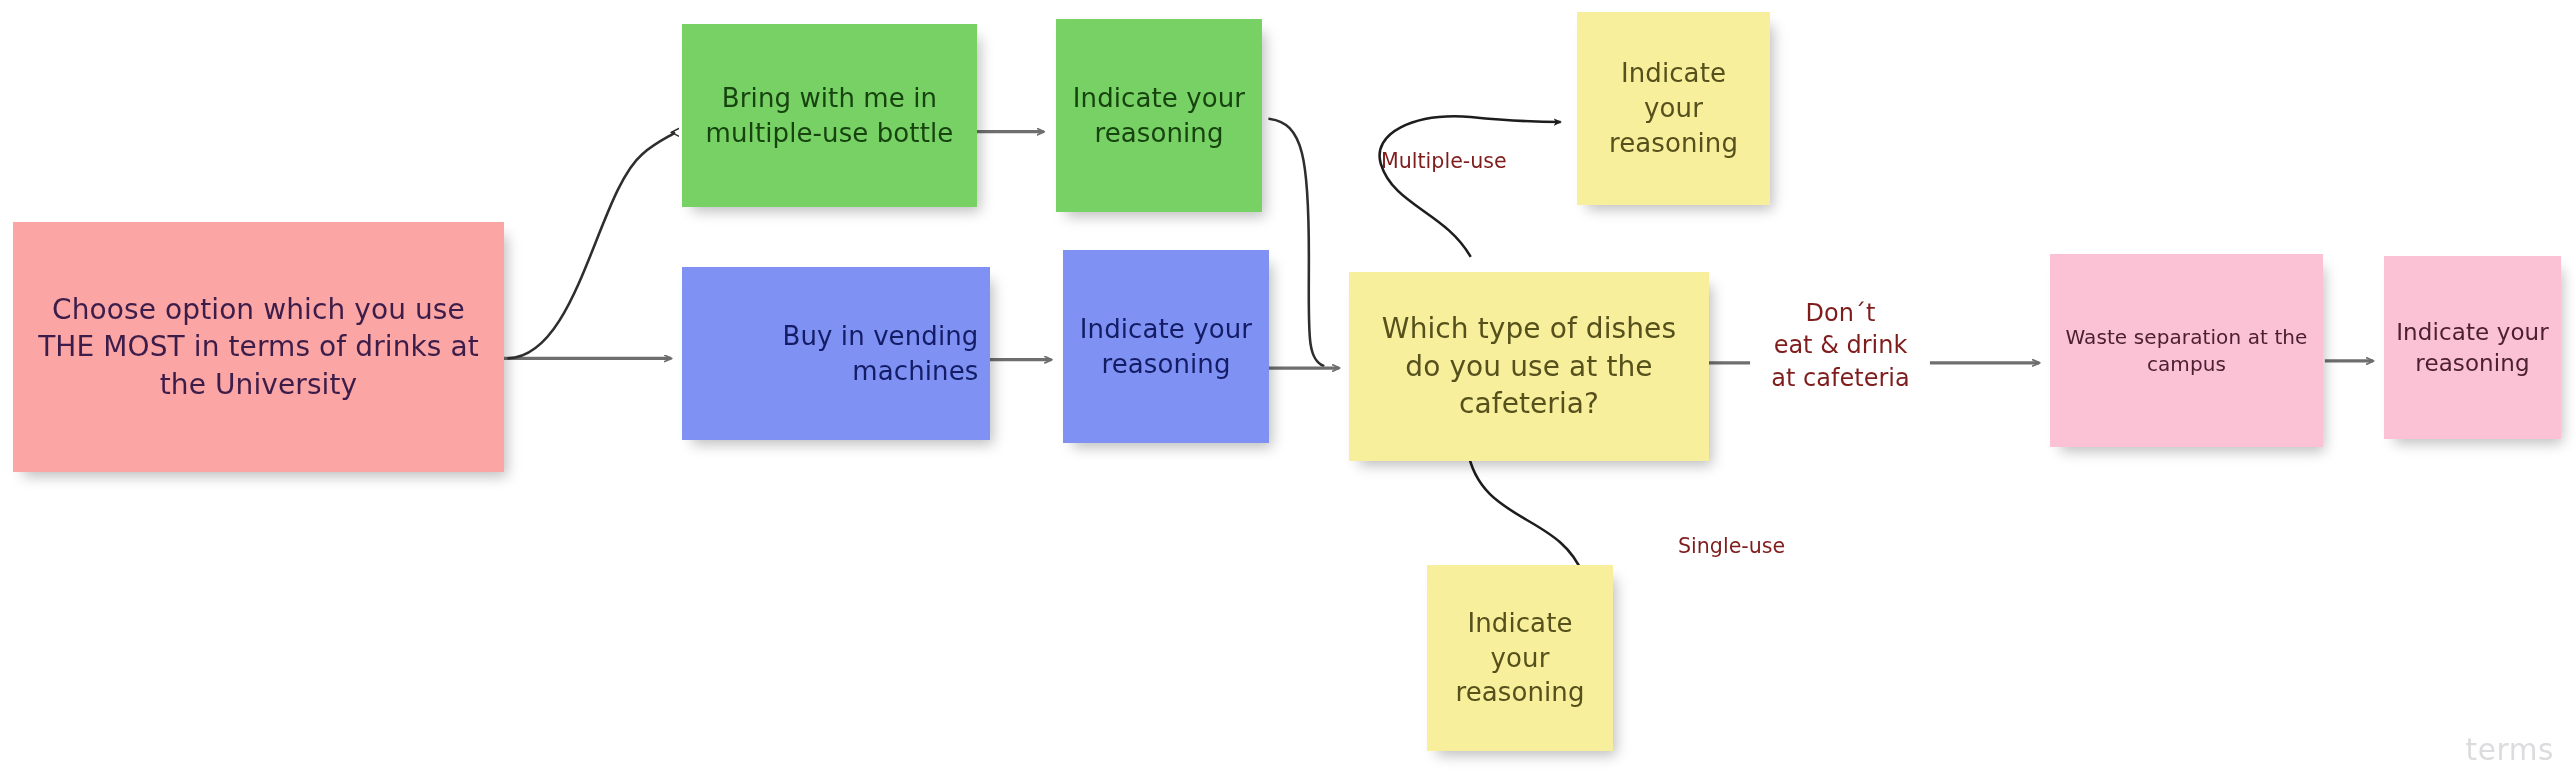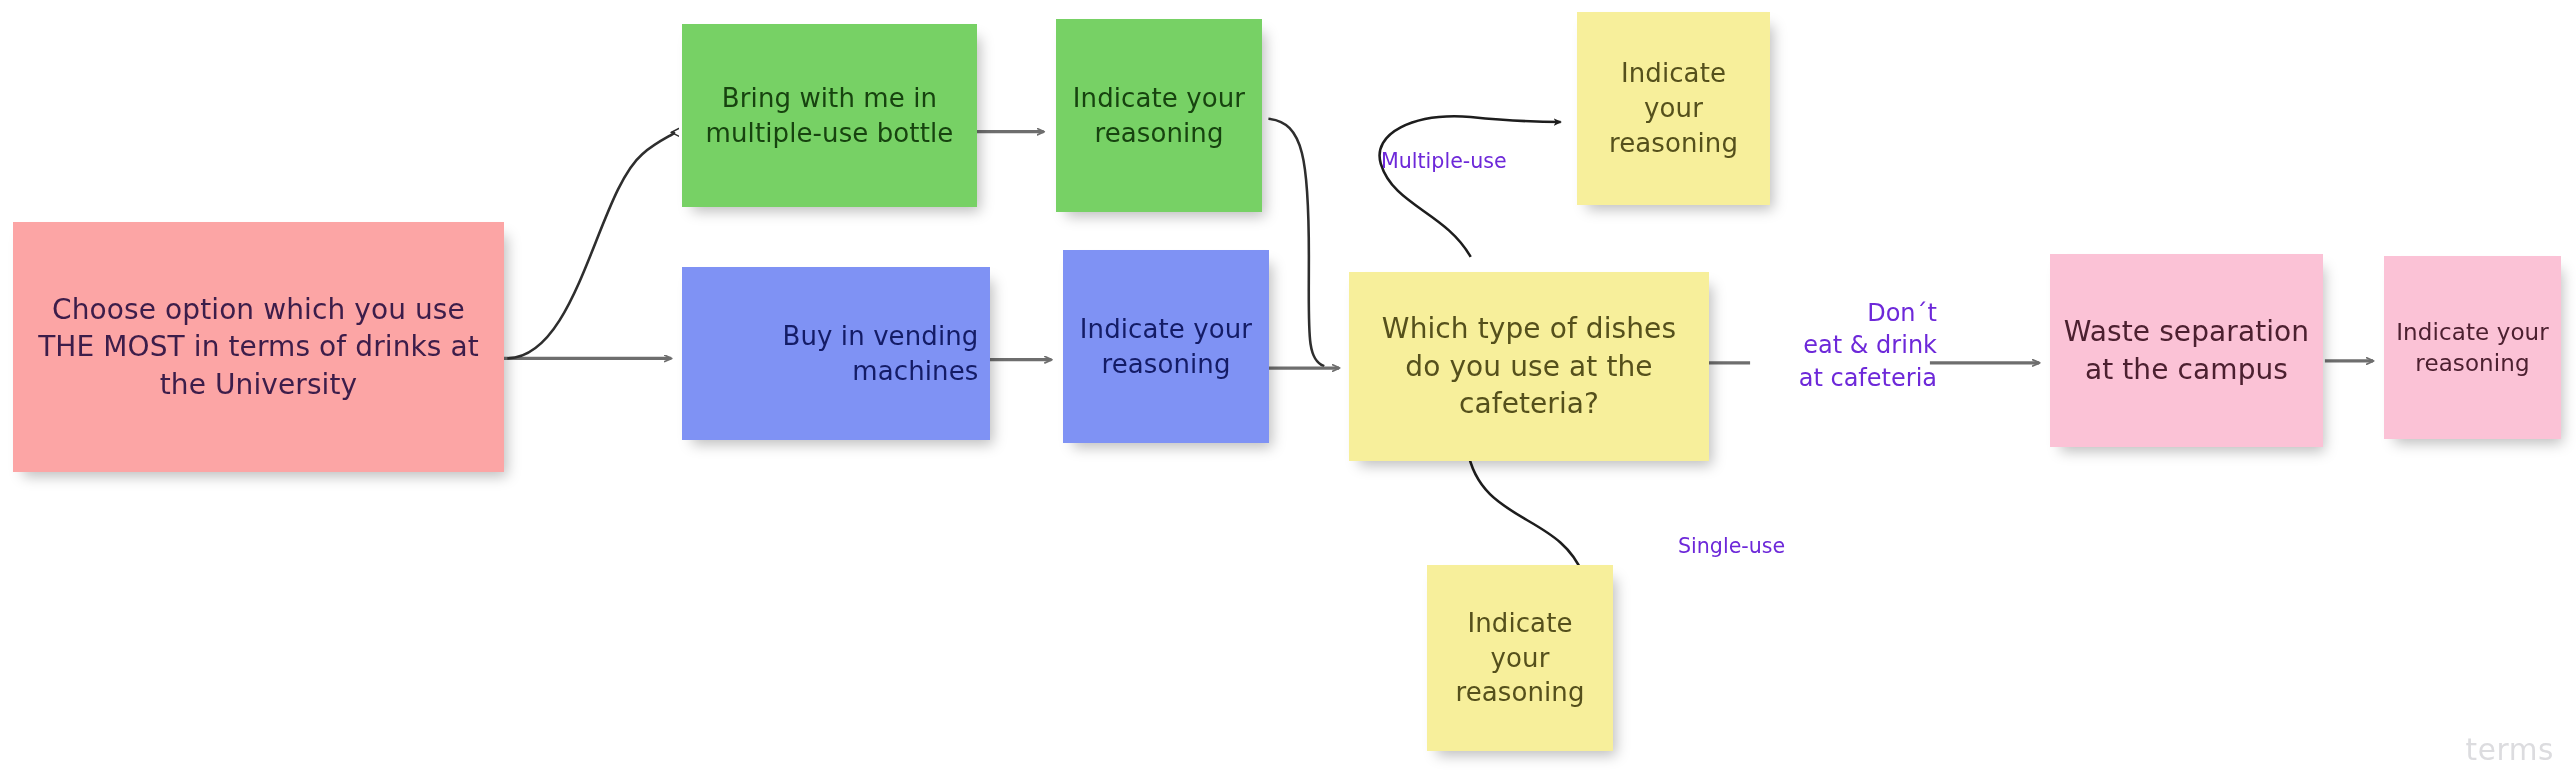--- a/index.html
+++ b/index.html
@@ -33,22 +33,22 @@
 
   .note.purple{background:#fca5a5;color:#3c1d4a;}
   .note.green {background:#77d165;color:#17430f;}
   .note.blue  {background:#7f92f4;color:#141c66;}
   .note.yellow{background:#f7ef9b;color:#55501c;}
   .note.pink  {background:#fbc2d6;color:#4c2030;}
 
   
   .edge-label{
     position:absolute;
-    color:#6d28d9;
-    text-align:right;
+    color:#7f1d1d;
+    text-align:center;
     line-height:1.35;
     white-space:nowrap;
     z-index:5;
     background:transparent;
   }
   
   #edges{
     position:absolute;
     left:0; top:0;
     width:2576px;
@@ -153,21 +153,21 @@
   </div>
 
   <div class="note yellow" style="left:1577px; top:11.6px;  width:193px;  height:193px; font-size:26px;">
     <span class="txt">Indicate your reasoning</span>
   </div>
 
   <div class="note yellow" style="left:1427px; top:565px; width:186px;  height:186px; font-size:26px;">
     <span class="txt">Indicate your reasoning</span>
   </div>
 
-  <div class="note pink" style="left:2050px; top:254px; width:273px;  height:193px; font-size:28px;">
+  <div class="note pink" style="left:2050px; top:254px; width:273px;  height:193px; font-size:20px;">
     <span class="txt">Waste separation at the campus</span>
   </div>
 
   <div class="note pink" style="left:2384px; top:256px; width:177px;  height:183px; font-size:23px;">
     <span class="txt">Indicate your reasoning</span>
   </div>
 
   <div class="edge-label" style="left:1381px; top:148px; font-size:20.6px;">
     <span>Multiple-use</span>
   </div>

